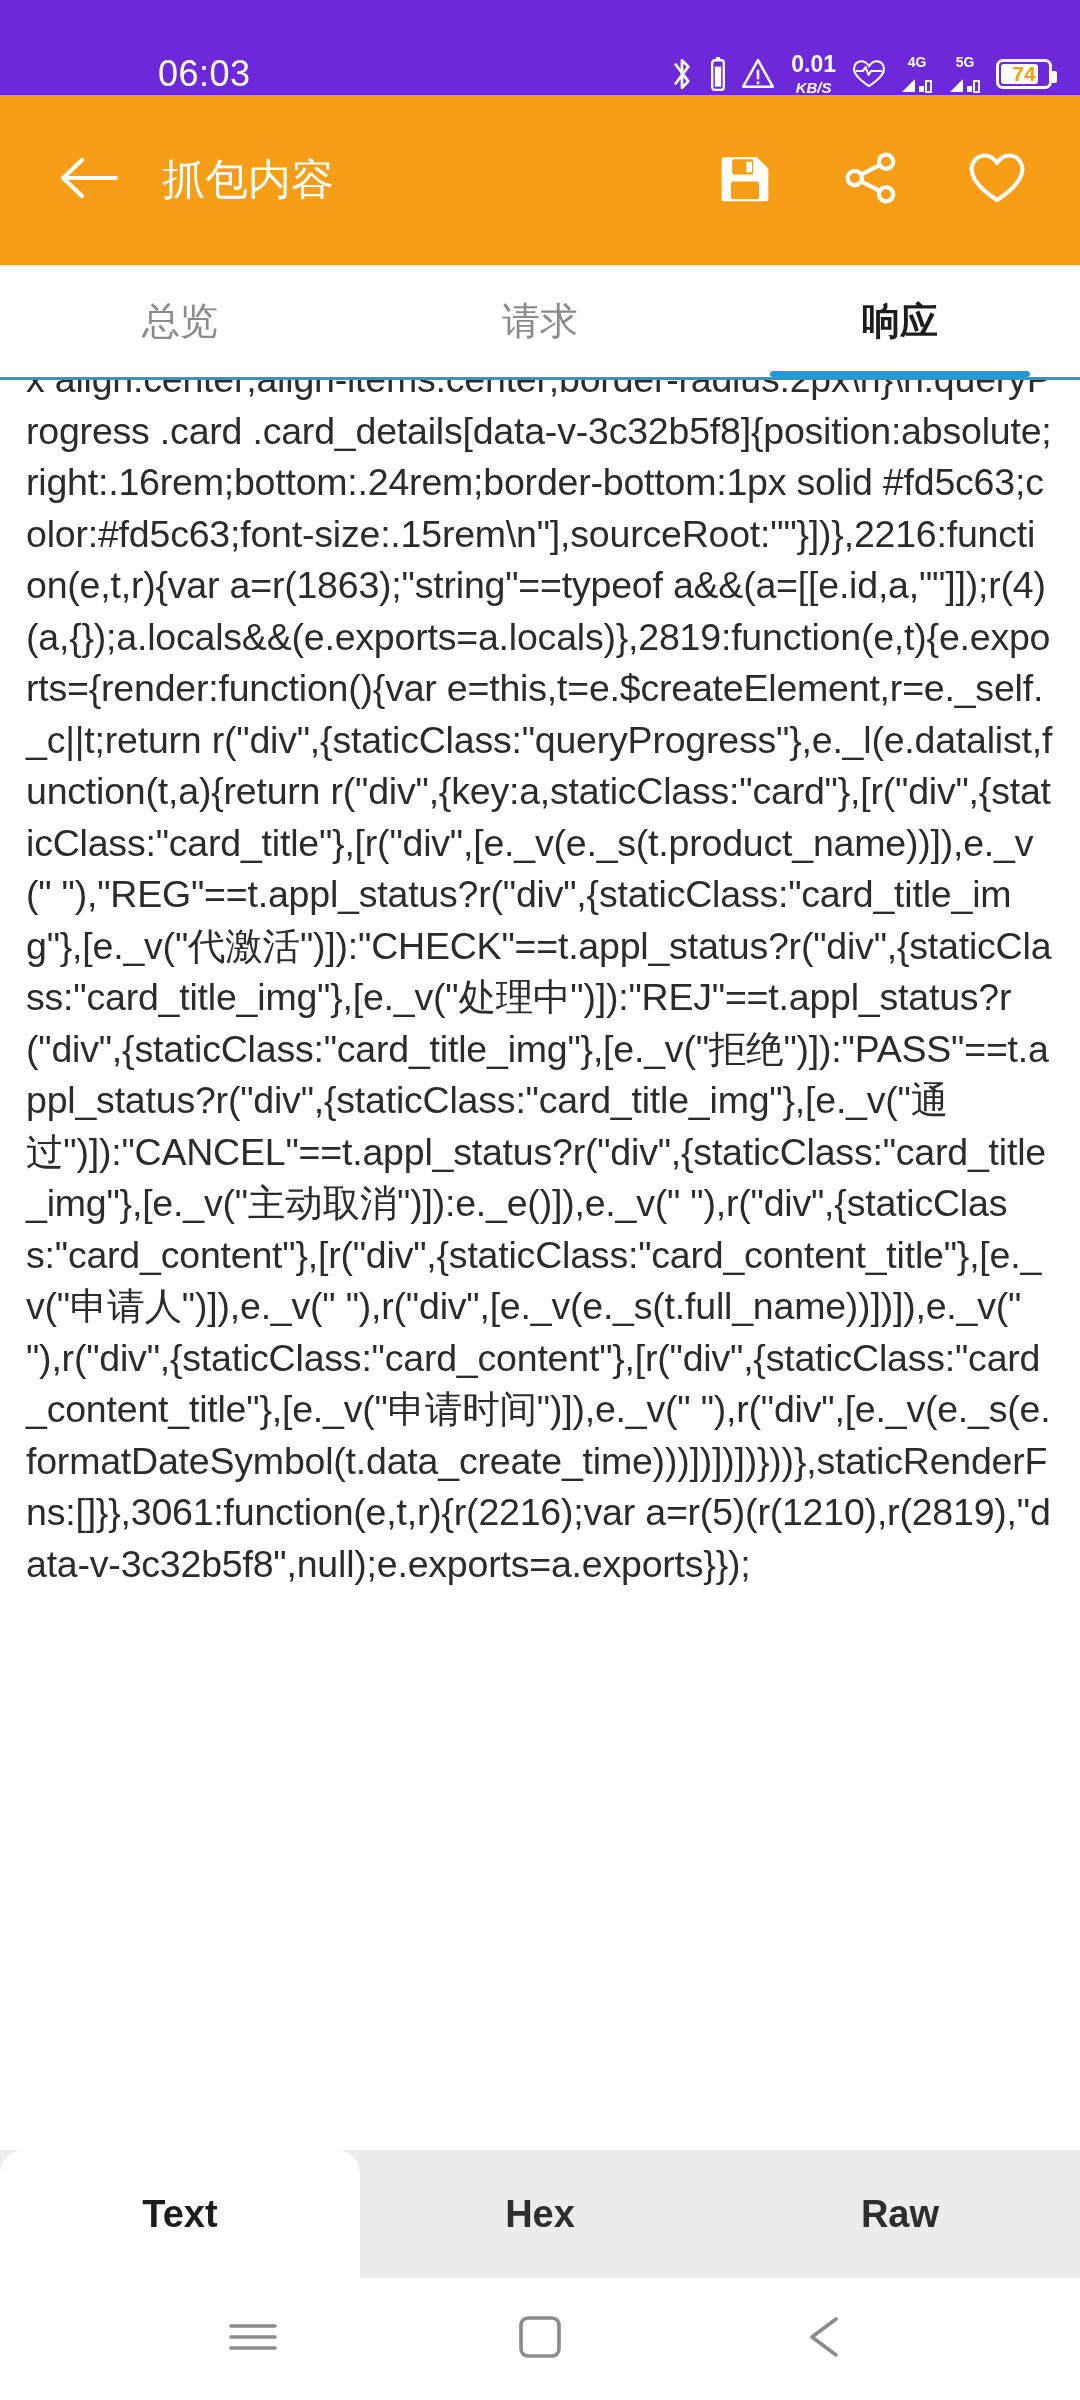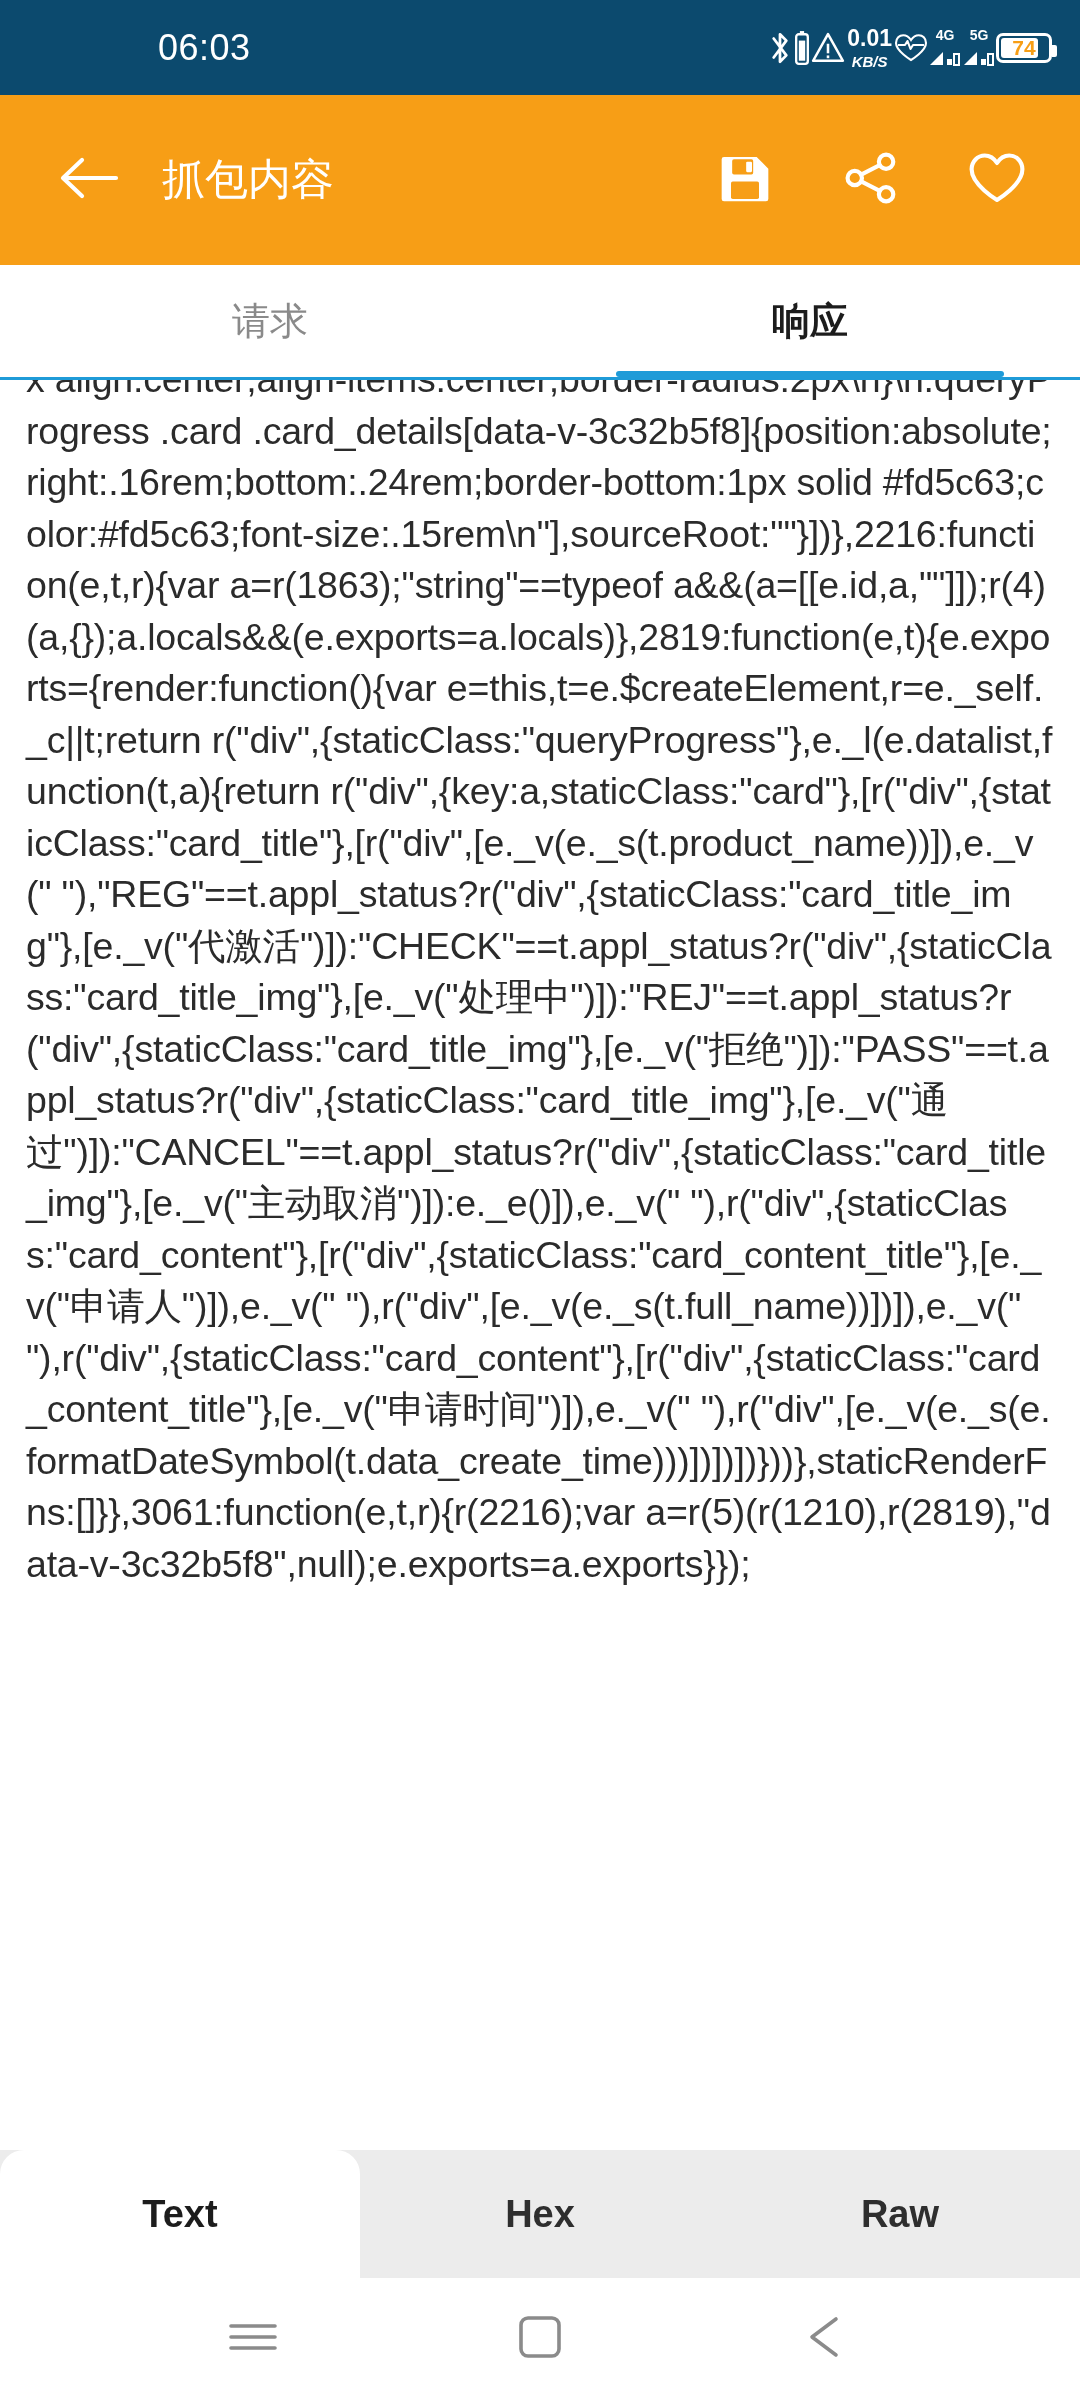--- a/index.html
+++ b/index.html
@@ -6,26 +6,26 @@
   html, body {
     width: 1080px; height: 2400px;
     background: #ffffff;
     font-family: "Liberation Sans", "DejaVu Sans", sans-serif;
     overflow: hidden;
   }
   #app { position: relative; width: 1080px; height: 2400px; display: flex; flex-direction: column; }
 
   
   .statusbar {
-    height: 95px; background: #0c4a6e; color: #ffffff;
-    display: flex; align-items: center; padding: 0 28px;
+    height: 95px; background: #6d28d9; color: #ffffff;
+    display: flex; align-items: flex-end; padding: 0 28px;
     flex: none;
   }
   .status-time { font-size: 36px; letter-spacing: 0.5px; margin-left: 130px; font-weight: 400; }
-  .status-right { margin-left: auto; display: flex; align-items: center; }
+  .status-right { margin-left: auto; display: flex; align-items: center; gap: 14px; }
   .si { display: flex; align-items: center; justify-content: center; }
   .si svg { display: block; }
   .kbs { display: flex; flex-direction: column; align-items: center; line-height: 1; margin: 0 2px; }
   .kbs .v { font-size: 23px; font-weight: bold; }
   .kbs .u { font-size: 15px; font-weight: bold; margin-top: 4px; font-style: italic; }
   .netgroup { display: flex; flex-direction: column; align-items: center; line-height: 1; }
   .netgroup .lbl { font-size: 14px; font-weight: bold; margin-bottom: 1px; }
   .batt {
     border: 3px solid #ffffff; border-radius: 7px; width: 56px; height: 30px;
     position: relative; display: flex; align-items: center; justify-content: center;
@@ -201,20 +201,24 @@
           <svg width="60" height="56" viewBox="0 0 52 48">
             <path d="M26 43 C26 43 4 30 4 16.5 C4 9.6 9.2 4.5 15.4 4.5 C19.8 4.5 23.6 7.2 26 11 C28.4 7.2 32.2 4.5 36.6 4.5 C42.8 4.5 48 9.6 48 16.5 C48 30 26 43 26 43 Z" fill="none" stroke="#fff" stroke-width="3.6" stroke-linejoin="round"></path>
           </svg>
         </span>
       </div>
     </div>
   </div>
 
   <div class="toptabs">
     <div class="toptab">
+      <span>总览</span>
+
+    </div>
+    <div class="toptab">
       <span>请求</span>
 
     </div>
     <div class="toptab active">
       <span>响应</span>
       <span class="ind"></span>
     </div>
   </div>
   <div class="tabs-underline"></div>
 

